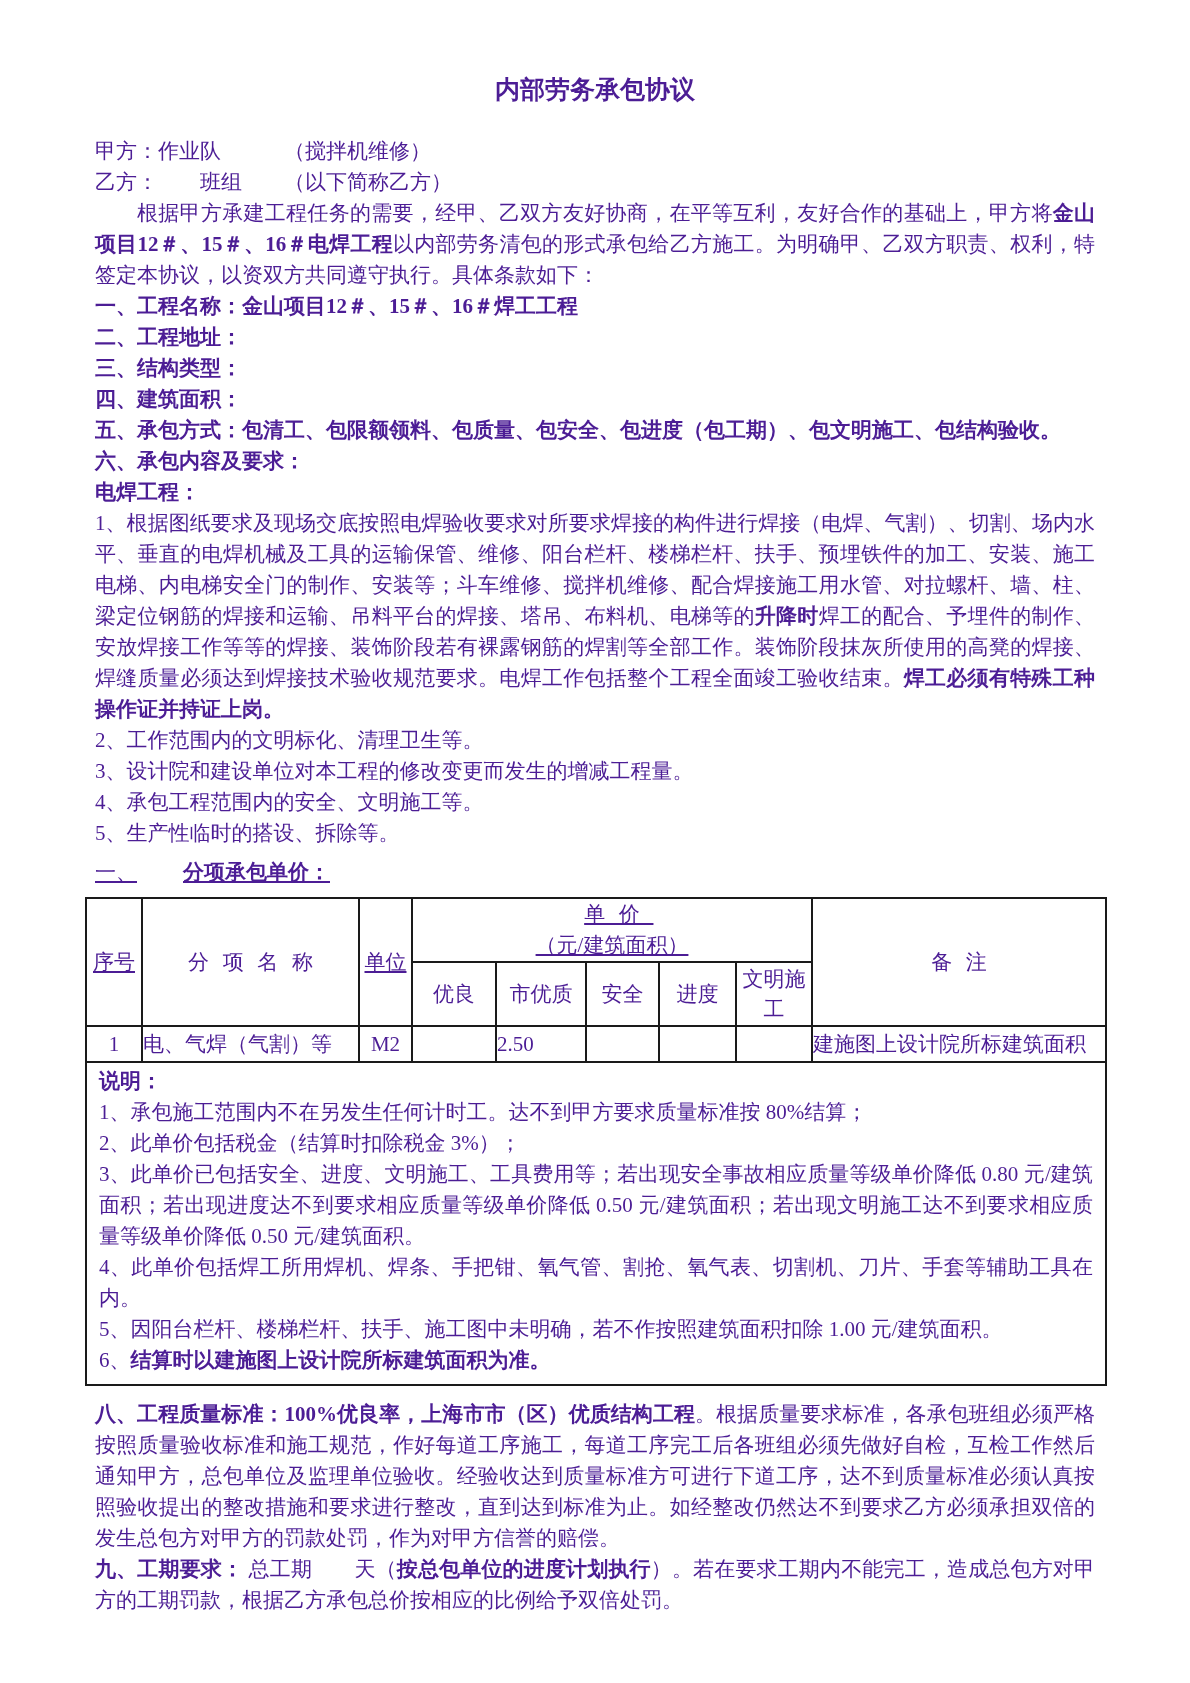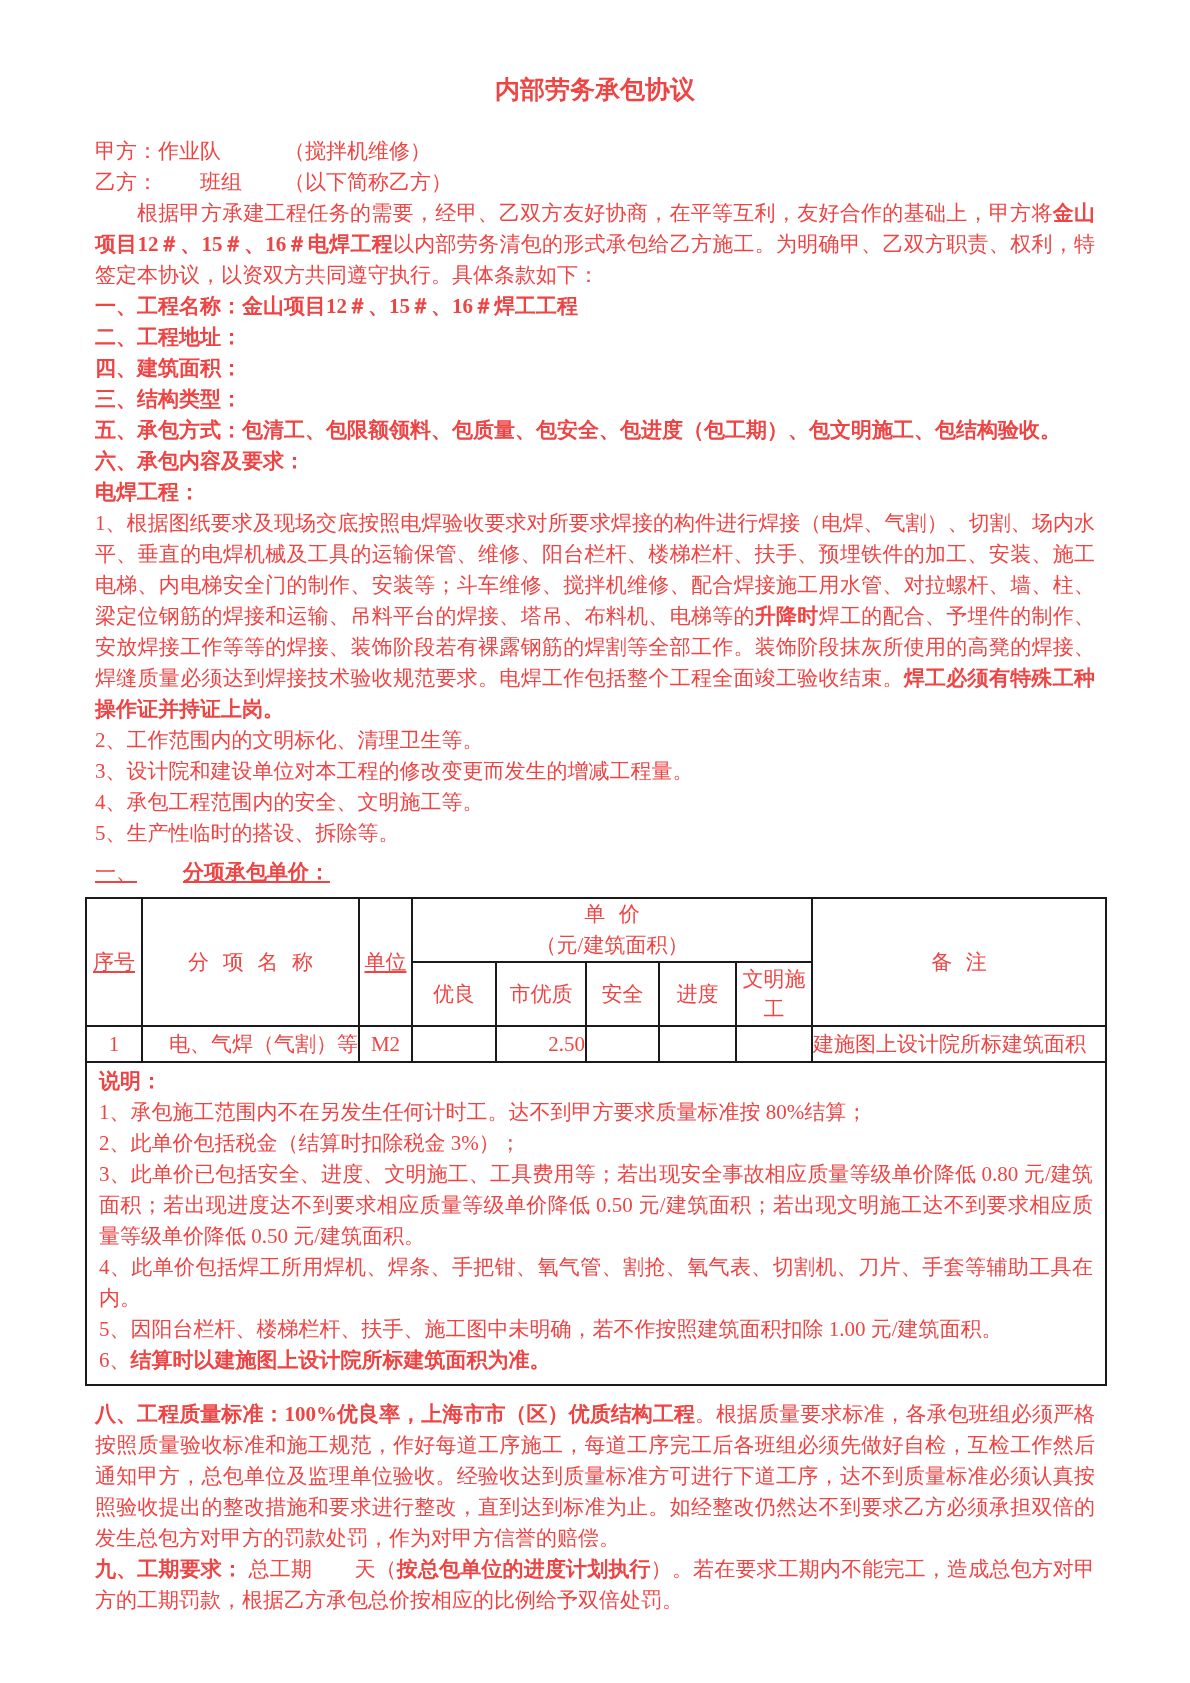--- a/index.html
+++ b/index.html
@@ -1,21 +1,21 @@
 <!DOCTYPE html>
 <html><head>
 <meta charset="utf-8">
 <style>
   html,body { margin:0; padding:0; background:#ffffff; }
   .page {
     position:relative;
     width:1190px; height:1683px;
     box-sizing:border-box;
     background:#ffffff;
-    color:#ef4444;
+    color:#4c1d95;
     font-family:"Liberation Serif","DejaVu Serif",serif;
     font-size:21px;
     line-height:31px;
     padding:72px 85px 0 85px;
     overflow:hidden;
   }
   .title {
     font-size:25px; line-height:36px; font-weight:bold;
     text-align:center; margin:0 0 28px 0;
   }
@@ -34,44 +34,44 @@
     border:2px solid #1a1a1a;
     font-weight:normal;
     padding:0; vertical-align:middle;
     overflow:hidden;
   }
   th.hdr { text-align:center; }
   .ls { letter-spacing:0.65em; text-indent:0.65em; }  
   th.narrow { padding:0 14px; line-height:34px;text-decoration:underline; }     
   th.wrap2  { padding:0 15px; line-height:30px; }     
   tr.subrow th { height:62px; }
-  tr.hdrrow th.price-span { height:62px; }
+  tr.hdrrow th.price-span { height:62px;text-decoration:underline; }
   tr.datarow td { height:34px; line-height:30px; }
   td.c { text-align:center; }
-  td.pl { padding-left:6px;text-align:right; }
+  td.pl { padding-left:6px; }
   .notes-cell { padding:3px 12px 8px 12px !important;border-radius:20px; }
   .note { text-align:justify; line-height:31px; margin:0; }
   .after-table { margin-top:13px; }
 </style>
 </head>
 <body>
 
 <div class="page">
 
   <h1 class="title">内部劳务承包协议</h1>
 
   <p class="line">甲方：作业队　　　（搅拌机维修）</p>
   <p class="line">乙方：　　班组　　（以下简称乙方）</p>
 
   <p class="para indent"><span>根据甲方承建工程任务的需要，经甲、乙双方友好协商，在平等互利，友好合作的基础上，甲方将</span><span class="b">金山项目12＃、15＃、16＃电焊工程</span><span>以内部劳务清包的形式承包给乙方施工。为明确甲、乙双方职责、权利，特签定本协议，以资双方共同遵守执行。具体条款如下：</span></p>
 
   <p class="line bold">一、工程名称：金山项目12＃、15＃、16＃焊工工程</p>
   <p class="line bold">二、工程地址：</p>
+  <p class="line bold">三、结构类型：</p>
   <p class="line bold">四、建筑面积：</p>
-  <p class="line bold">三、结构类型：</p>
   <p class="line bold">五、承包方式：包清工、包限额领料、包质量、包安全、包进度（包工期）、包文明施工、包结构验收。</p>
   <p class="line bold">六、承包内容及要求：</p>
 
   <p class="line bold">电焊工程：</p>
 
   <p class="para"><span>1、根据图纸要求及现场交底按照电焊验收要求对所要求焊接的构件进行焊接（电焊、气割）、切割、场内水平、垂直的电焊机械及工具的运输保管、维修、阳台栏杆、楼梯栏杆、扶手、预埋铁件的加工、安装、施工电梯、内电梯安全门的制作、安装等；斗车维修、搅拌机维修、配合焊接施工用水管、对拉螺杆、墙、柱、梁定位钢筋的焊接和运输、吊料平台的焊接、塔吊、布料机、电梯等的</span><span class="b">升降时</span><span>焊工的配合、予埋件的制作、安放焊接工作等等的焊接、装饰阶段若有裸露钢筋的焊割等全部工作。装饰阶段抹灰所使用的高凳的焊接、焊缝质量必须达到焊接技术验收规范要求。电焊工作包括整个工程全面竣工验收结束。</span><span class="b">焊工必须有特殊工种操作证并持证上岗。</span></p>
 
   <p class="line">2、工作范围内的文明标化、清理卫生等。</p>
   <p class="line">3、设计院和建设单位对本工程的修改变更而发生的增减工程量。</p>
   <p class="line">4、承包工程范围内的安全、文明施工等。</p>

